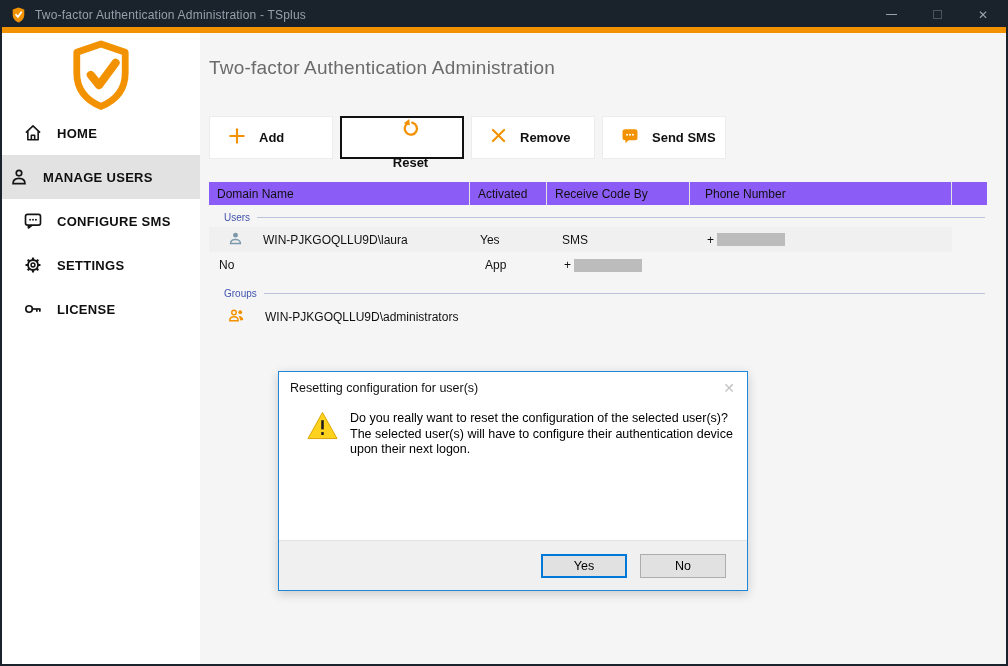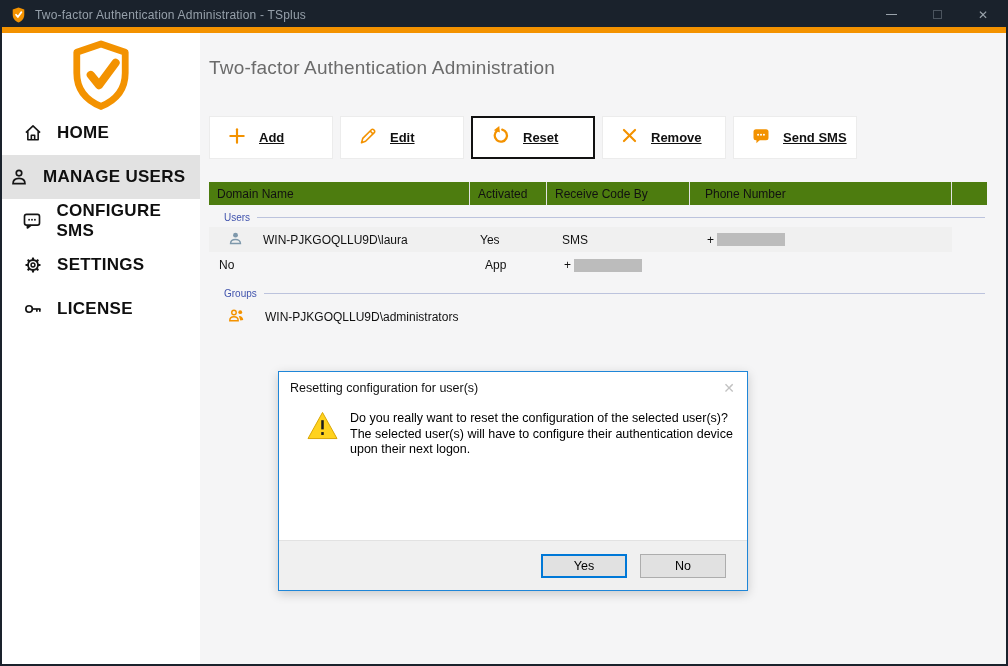--- a/index.html
+++ b/index.html
@@ -14,32 +14,32 @@
   .tb-min-bar{width:11px;height:1px;background:#9aa3ab;}
   .tb-max-box{width:9px;height:9px;border:1px solid #4b545e;}
   .tb-close-glyph{color:#9aa3ab;font-size:12px;line-height:1;}
   .orange-stripe{height:6px;background:#f39200;}
   
   .app-body{display:flex;height:631px;}
   .sidebar{width:198px;background:#ffffff;flex-shrink:0;}
   .logo-wrap{height:78px;display:flex;justify-content:center;align-items:flex-start;padding-top:7px;}
   .nav-item{height:44px;display:flex;align-items:center;padding-left:20px;gap:14px;cursor:pointer;}
   .nav-item.selected{background:#e2e2e2;padding-left:6px;}
-  .nav-label{font-size:17px;font-weight:bold;color:#0f0f0f;letter-spacing:.3px;}
+  .nav-label{font-size:13px;font-weight:bold;color:#0f0f0f;letter-spacing:.3px;}
   .nav-ico{width:21px;display:flex;justify-content:center;}
   
   .main{position:relative;flex:1;background:#f5f5f6;}
   .page-title{position:absolute;left:9px;top:24px;font-size:19px;color:#6b6b6b;letter-spacing:.2px;}
   .toolbar{position:absolute;left:9px;top:83px;display:flex;gap:7px;}
   .tool-btn{width:124px;height:43px;background:#ffffff;border:1px solid #ececec;display:flex;align-items:center;padding-left:17px;gap:12px;cursor:pointer;}
-  .tool-btn.focused{border:2px solid #111111;}
-  .tool-label{font-size:13px;font-weight:bold;color:#101010;text-decoration:underline;}
+  .tool-btn.focused{border:2px solid #111111;flex-direction:column;}
+  .tool-label{font-size:13px;font-weight:bold;color:#101010;}
   
   .table{position:absolute;left:9px;top:149px;width:778px;font-size:12px;color:#111;}
-  .thead{display:grid;grid-template-columns:261px 77px 143px 262px 35px;background:#4d7c0f;height:23px;text-align:right;}
+  .thead{display:grid;grid-template-columns:261px 77px 143px 262px 35px;background:#8b5cf6;height:23px;text-align:right;}
   .th{display:flex;align-items:center;padding-left:8px;border-right:1px solid #e3e3e3;cursor:pointer;}
   .th.c4{padding-left:15px;}
   .th.c5{border-right:none;}
   .tgroup{display:flex;align-items:center;height:15px;}
   .tgroup.g-users{margin-top:5px;}
   .tgroup.g-groups{margin-top:8px;}
   .tgroup-name{color:#4053ad;font-size:10px;margin-left:15px;white-space:nowrap;}
   .tgroup-line{flex:1;height:1px;background:#bcc3dd;margin-left:7px;margin-right:2px;}
   .trow{display:grid;grid-template-columns:261px 77px 143px 262px;width:743px;height:25px;cursor:pointer;}
   .trow.alt{background:#f0f0f0;}
@@ -174,29 +174,20 @@
       <div class="toolbar">
         <div class="tool-btn">
           <span>
             <svg width="20" height="20" viewBox="0 0 24 24" stroke="#f39200" stroke-width="2.6" stroke-linecap="round">
                 <path d="M12 4 V20"></path>
                 <path d="M4 12 H20"></path>
               </svg>
           </span>
           <span class="tool-label">Add</span>
         </div>
-        <div class="tool-btn">
-          <span>
-            <svg width="20" height="20" viewBox="0 0 24 24">
-              <path d="M4.2 20 L5.7 14.9 L16.1 4.5 a1.9 1.9 0 0 1 2.7 0 l0.7 0.7 a1.9 1.9 0 0 1 0 2.7 L9.1 18.3 Z" fill="none" stroke="#f39200" stroke-width="1.9" stroke-linejoin="round"></path>
-              <path d="M14.6 6 L18 9.4" stroke="#f39200" stroke-width="1.9"></path>
-            </svg>
-          </span>
-          <span class="tool-label">Edit</span>
-        </div>
         <div class="tool-btn focused">
           <span>
             <svg width="21" height="21" viewBox="0 0 24 24">
               <path d="M8.3 6.4 A7 7 0 1 0 14 5.3" fill="none" stroke="#f39200" stroke-width="2.6" stroke-linecap="round"></path>
               <path d="M10.6 1.2 L11.3 8.5 L4.4 6.1 Z" fill="#f39200"></path>
             </svg>
           </span>
           <span class="tool-label">Reset</span>
         </div>
         <div class="tool-btn">

